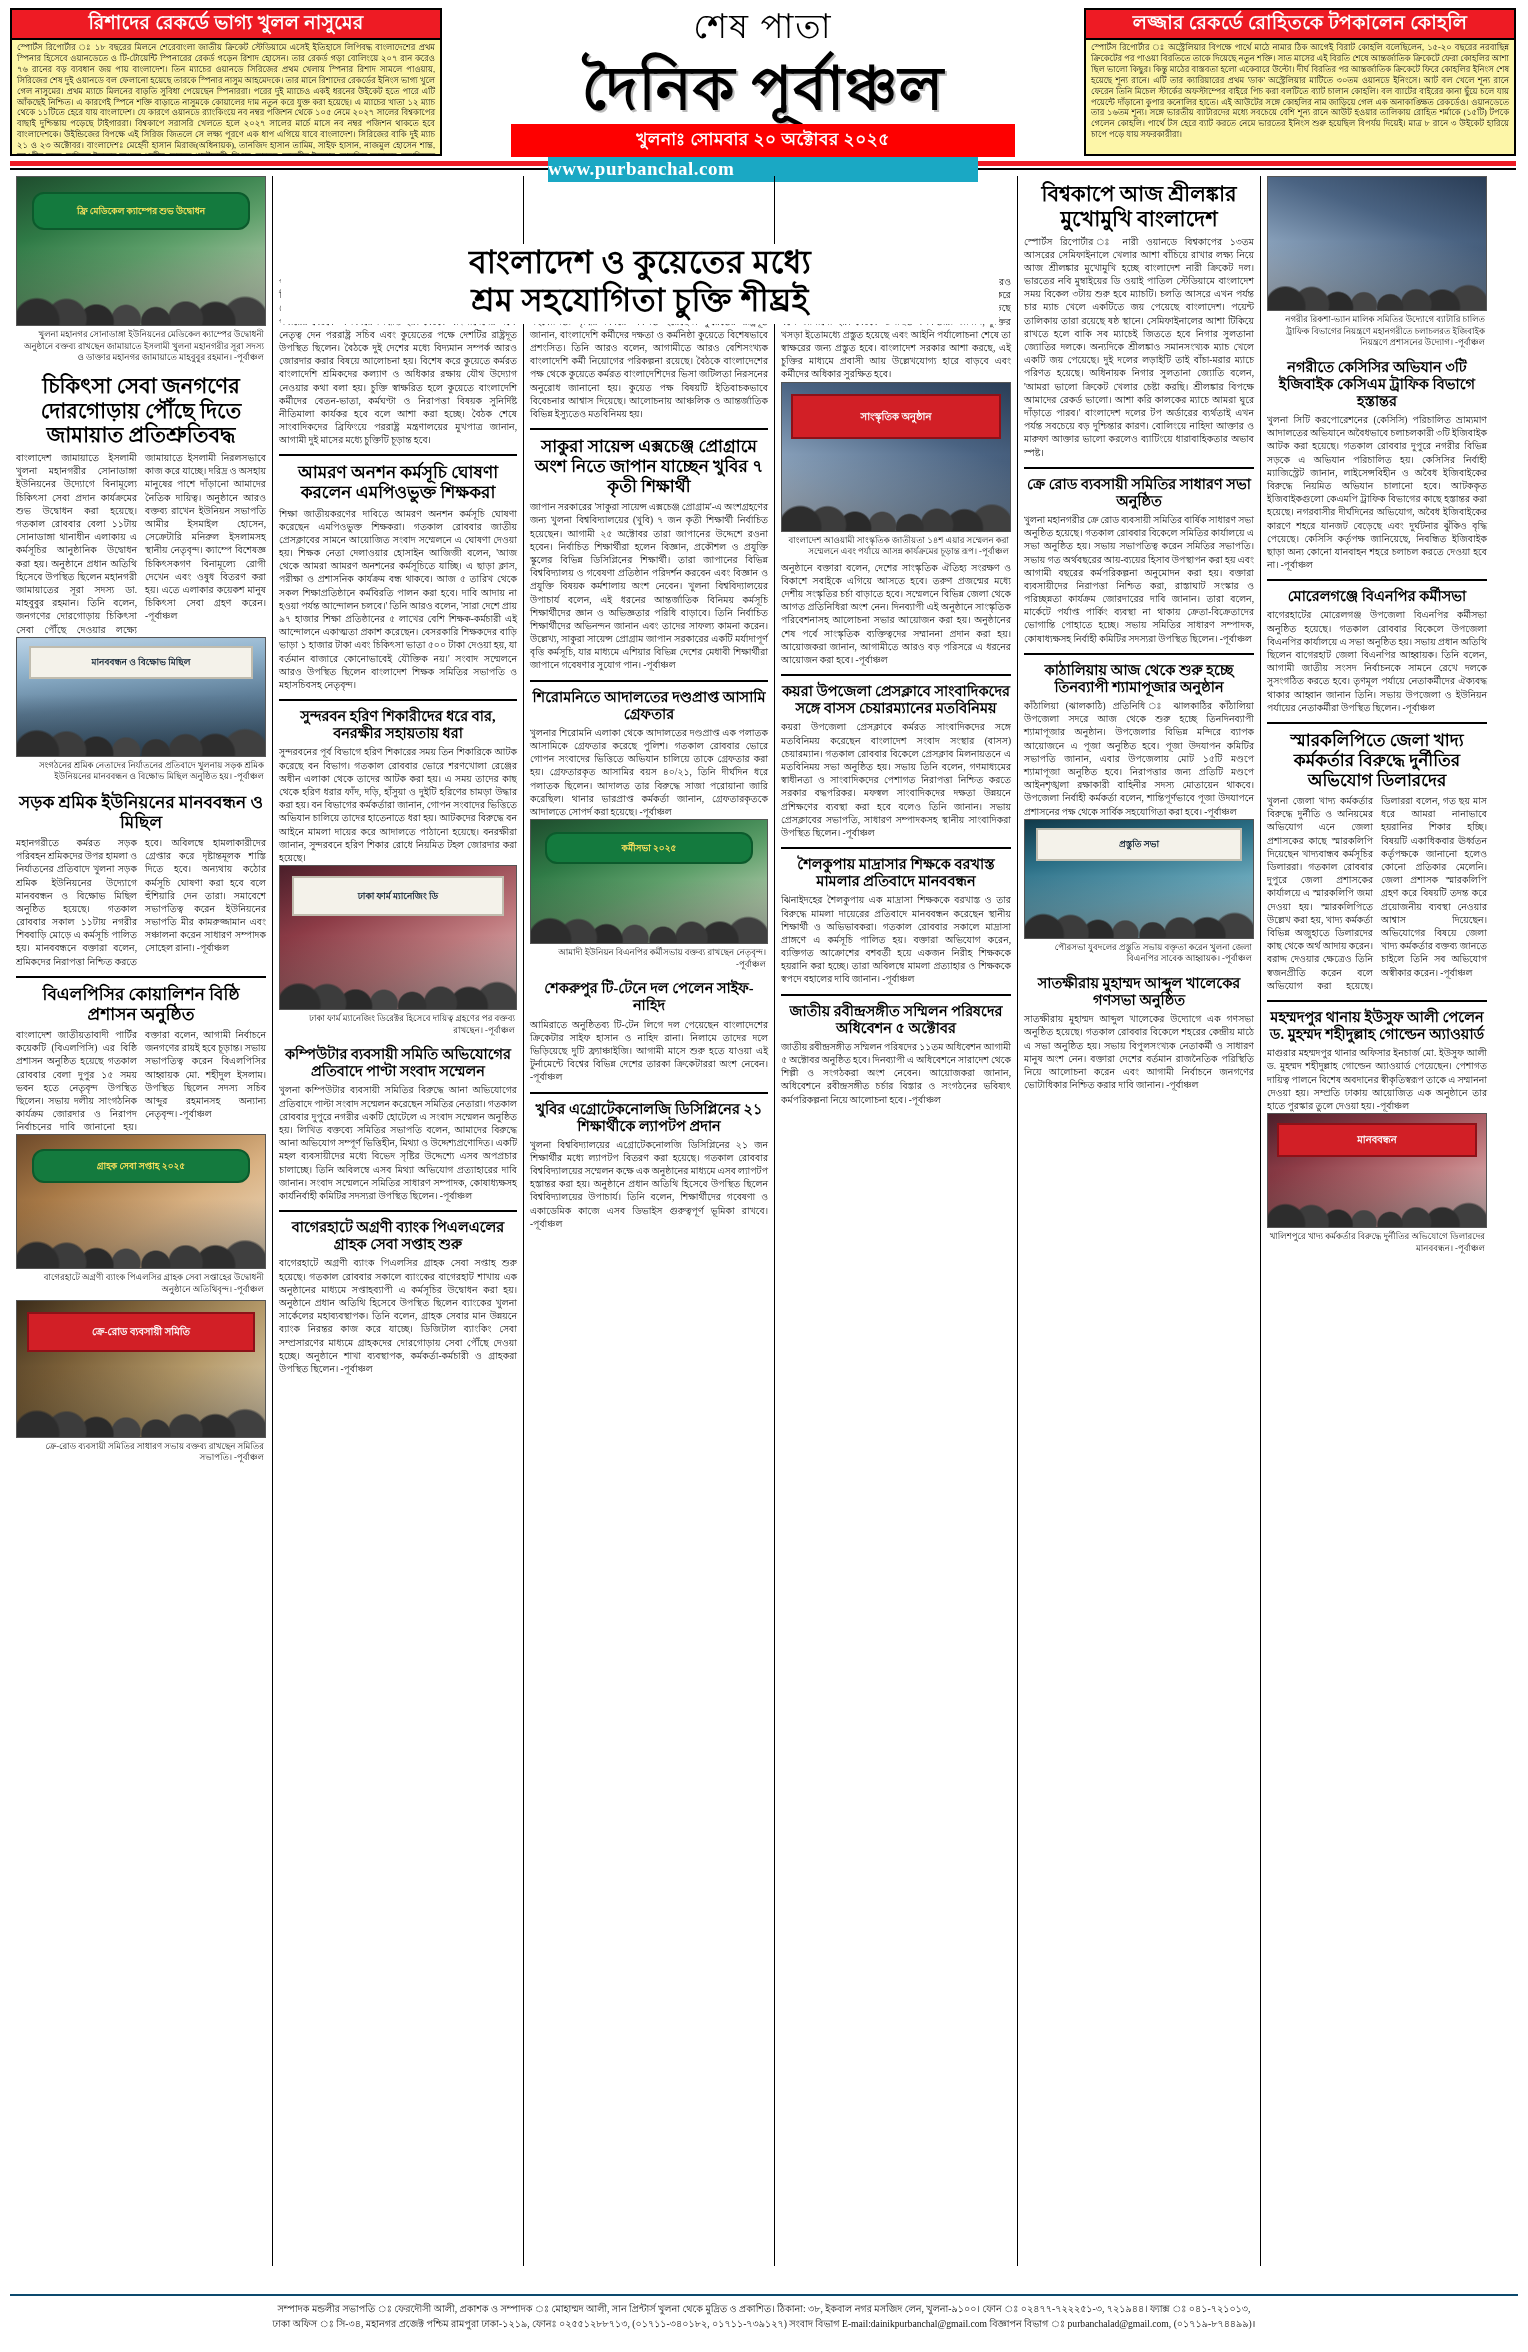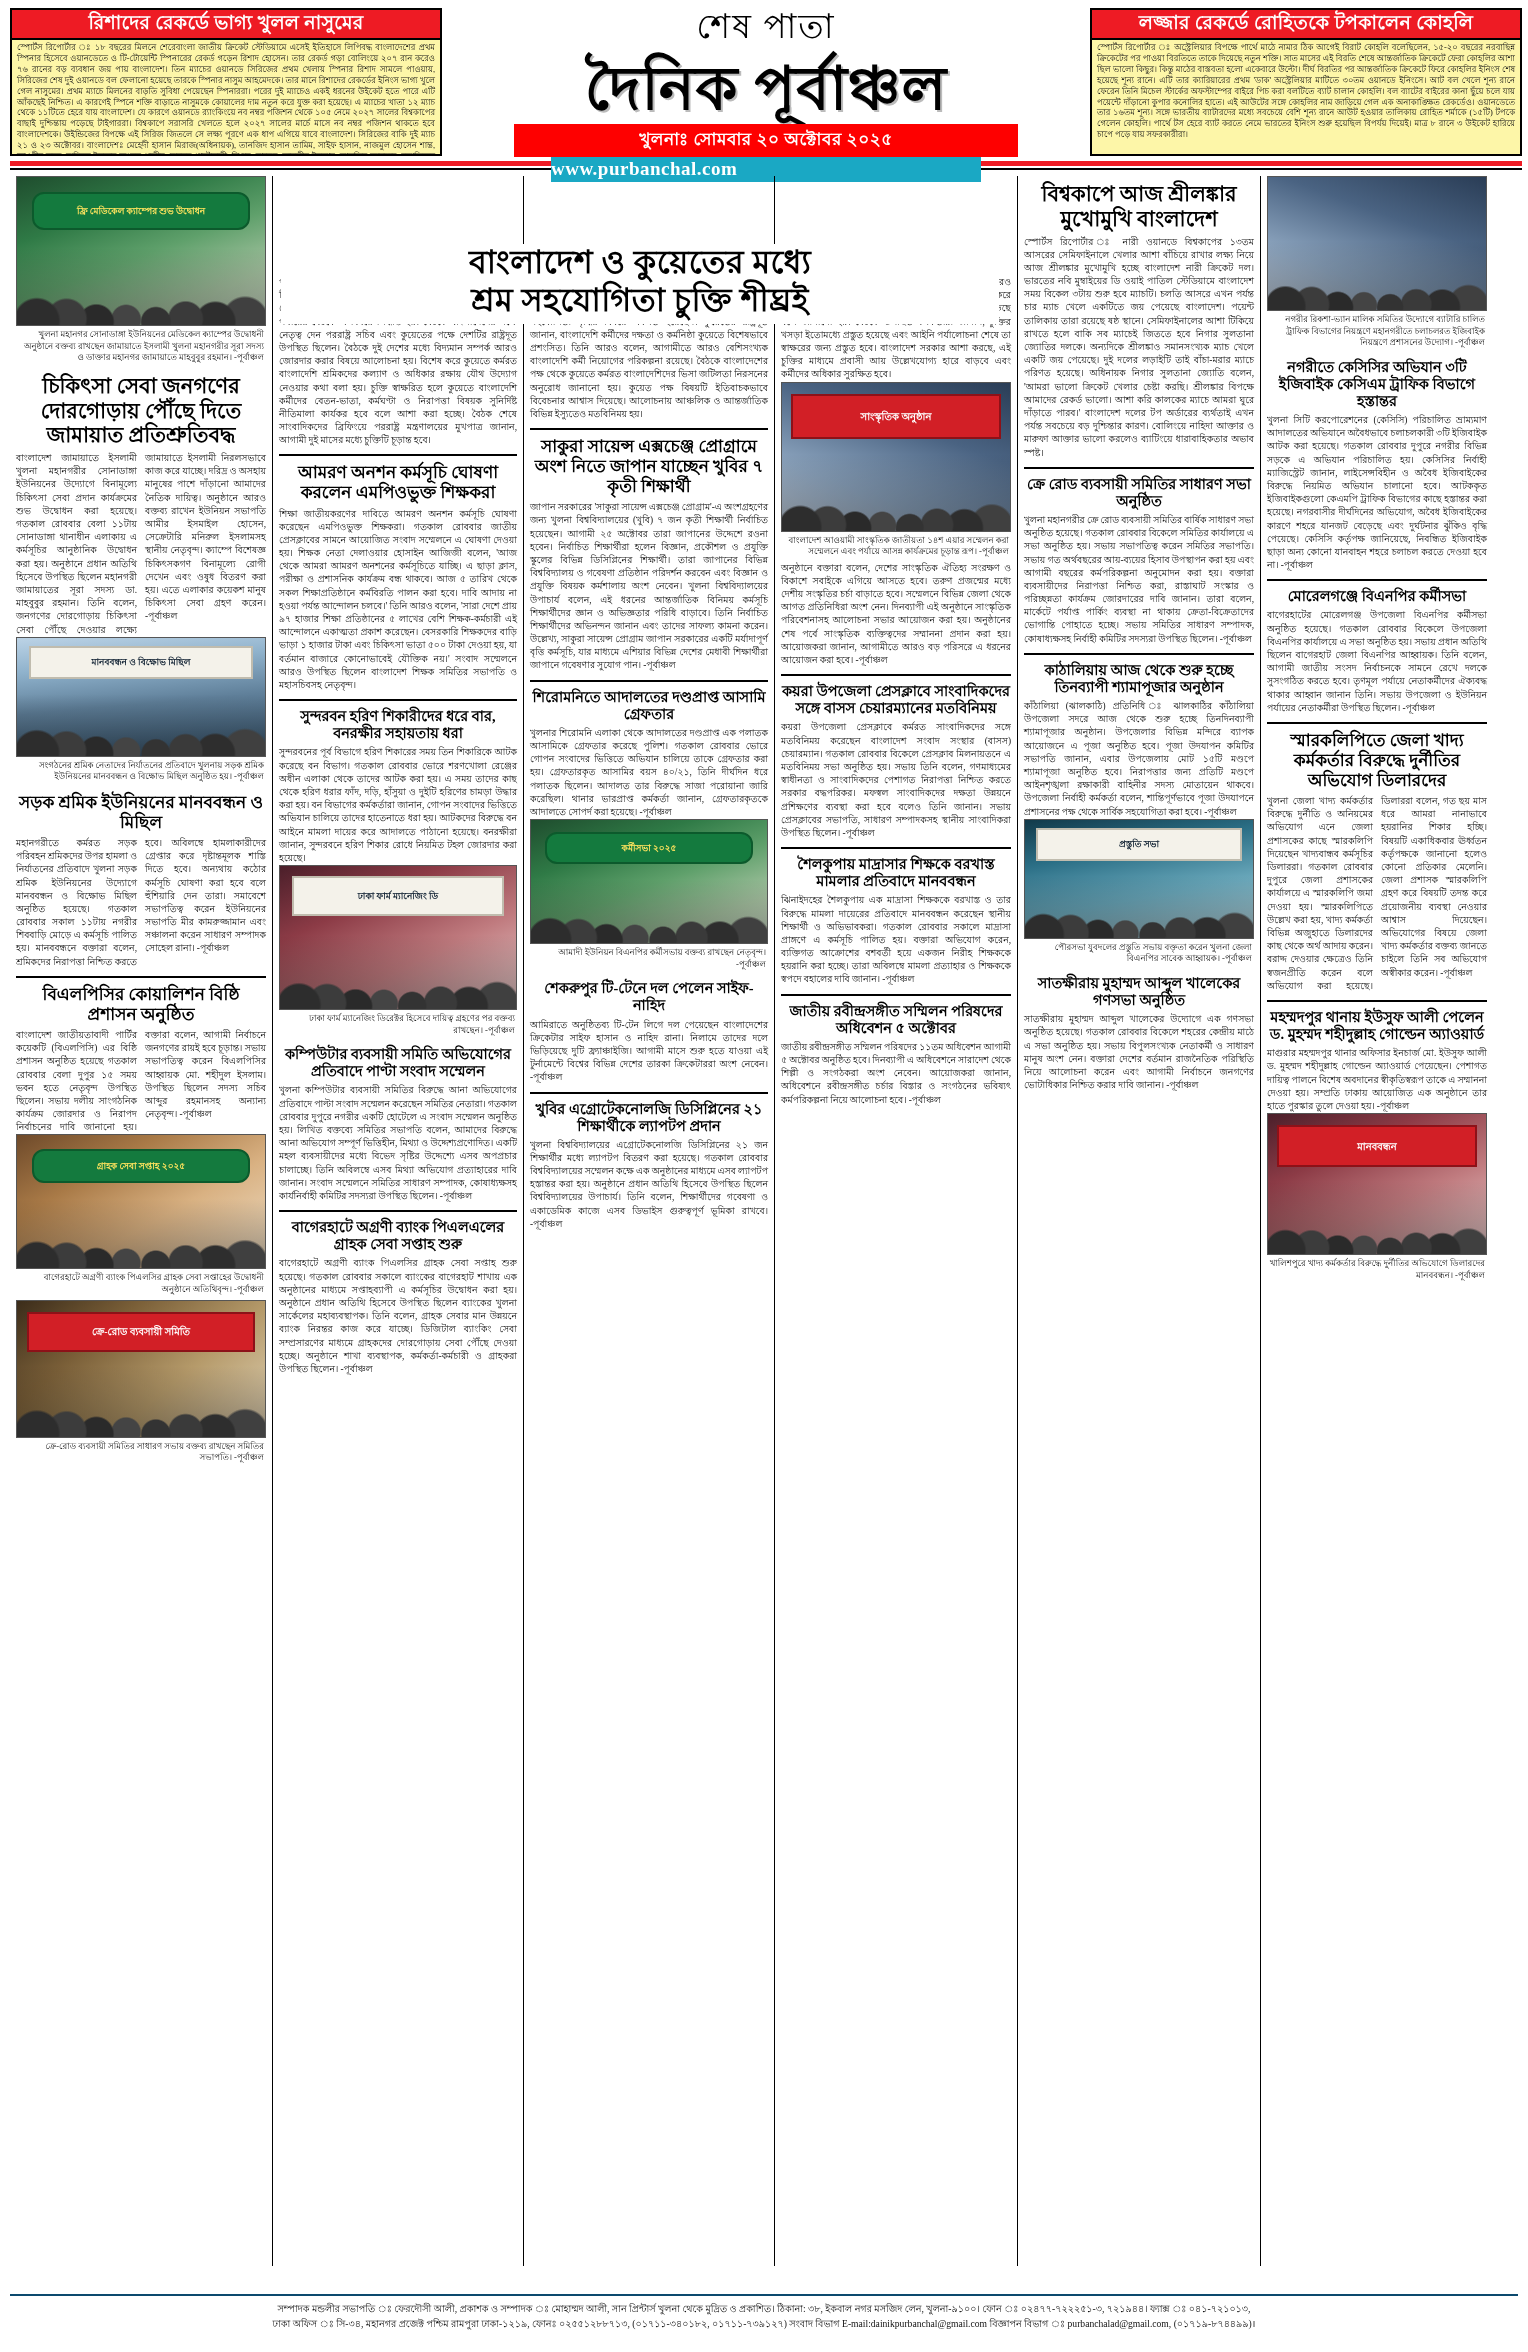--- a/index.html
+++ b/index.html
@@ -8,21 +8,21 @@
     background: #ffffff;
     font-family: "Liberation Serif", "DejaVu Serif", serif;
   }
   body { padding: 0; }
 
   .page {
     width: 1528px;
     height: 2352px;
     position: relative;
     background: #fff;
-    padding: 8px 6px 0 10px;
+    padding: 8px 12px 0 10px;
   }
 
   
   .masthead {
     display: flex;
     align-items: stretch;
     height: 148px;
     gap: 6px;
   }
   .flank {
@@ -348,21 +348,21 @@
         <div class="body-txt">খুলনা সিটি করপোরেশনের (কেসিসি) পরিচালিত ভ্রাম্যমাণ আদালতের অভিযানে অবৈধভাবে চলাচলকারী ৩টি ইজিবাইক আটক করা হয়েছে। গতকাল রোববার দুপুরে নগরীর বিভিন্ন সড়কে এ অভিযান পরিচালিত হয়। কেসিসির নির্বাহী ম্যাজিস্ট্রেট জানান, লাইসেন্সবিহীন ও অবৈধ ইজিবাইকের বিরুদ্ধে নিয়মিত অভিযান চালানো হবে। আটককৃত ইজিবাইকগুলো কেএমপি ট্রাফিক বিভাগের কাছে হস্তান্তর করা হয়েছে। নগরবাসীর দীর্ঘদিনের অভিযোগ, অবৈধ ইজিবাইকের কারণে শহরে যানজট বেড়েছে এবং দুর্ঘটনার ঝুঁকিও বৃদ্ধি পেয়েছে। কেসিসি কর্তৃপক্ষ জানিয়েছে, নিবন্ধিত ইজিবাইক ছাড়া অন্য কোনো যানবাহন শহরে চলাচল করতে দেওয়া হবে না। -পূর্বাঞ্চল</div>
         <div class="hrule2"></div>
         <div class="hl sm">মোরেলগঞ্জে বিএনপির কর্মীসভা</div>
         <div class="body-txt">বাগেরহাটের মোরেলগঞ্জ উপজেলা বিএনপির কর্মীসভা অনুষ্ঠিত হয়েছে। গতকাল রোববার বিকেলে উপজেলা বিএনপির কার্যালয়ে এ সভা অনুষ্ঠিত হয়। সভায় প্রধান অতিথি ছিলেন বাগেরহাট জেলা বিএনপির আহ্বায়ক। তিনি বলেন, আগামী জাতীয় সংসদ নির্বাচনকে সামনে রেখে দলকে সুসংগঠিত করতে হবে। তৃণমূল পর্যায়ে নেতাকর্মীদের ঐক্যবদ্ধ থাকার আহ্বান জানান তিনি। সভায় উপজেলা ও ইউনিয়ন পর্যায়ের নেতাকর্মীরা উপস্থিত ছিলেন। -পূর্বাঞ্চল</div>
         <div class="hrule2"></div>
         <div class="hl md">স্মারকলিপিতে জেলা খাদ্য কর্মকর্তার বিরুদ্ধে দুর্নীতির অভিযোগ ডিলারদের</div>
         <div class="body-txt two">খুলনা জেলা খাদ্য কর্মকর্তার বিরুদ্ধে দুর্নীতি ও অনিয়মের অভিযোগ এনে জেলা প্রশাসকের কাছে স্মারকলিপি দিয়েছেন খাদ্যবান্ধব কর্মসূচির ডিলাররা। গতকাল রোববার দুপুরে জেলা প্রশাসকের কার্যালয়ে এ স্মারকলিপি জমা দেওয়া হয়। স্মারকলিপিতে উল্লেখ করা হয়, খাদ্য কর্মকর্তা বিভিন্ন অজুহাতে ডিলারদের কাছ থেকে অর্থ আদায় করেন। বরাদ্দ দেওয়ার ক্ষেত্রেও তিনি স্বজনপ্রীতি করেন বলে অভিযোগ করা হয়েছে। ডিলাররা বলেন, গত ছয় মাস ধরে আমরা নানাভাবে হয়রানির শিকার হচ্ছি। বিষয়টি একাধিকবার ঊর্ধ্বতন কর্তৃপক্ষকে জানানো হলেও কোনো প্রতিকার মেলেনি। জেলা প্রশাসক স্মারকলিপি গ্রহণ করে বিষয়টি তদন্ত করে প্রয়োজনীয় ব্যবস্থা নেওয়ার আশ্বাস দিয়েছেন। অভিযোগের বিষয়ে জেলা খাদ্য কর্মকর্তার বক্তব্য জানতে চাইলে তিনি সব অভিযোগ অস্বীকার করেন। -পূর্বাঞ্চল</div>
         <div class="hrule2"></div>
         <div class="hl sm">মহম্মদপুর থানায় ইউসুফ আলী পেলেন ড. মুহম্মদ শহীদুল্লাহ গোল্ডেন অ্যাওয়ার্ড</div>
         <div class="body-txt">মাগুরার মহম্মদপুর থানার অফিসার ইনচার্জ মো. ইউসুফ আলী ড. মুহম্মদ শহীদুল্লাহ গোল্ডেন অ্যাওয়ার্ড পেয়েছেন। পেশাগত দায়িত্ব পালনে বিশেষ অবদানের স্বীকৃতিস্বরূপ তাকে এ সম্মাননা দেওয়া হয়। সম্প্রতি ঢাকায় আয়োজিত এক অনুষ্ঠানে তার হাতে পুরস্কার তুলে দেওয়া হয়। -পূর্বাঞ্চল</div>
-        <div class="photo ph-crowd ph-g" style="height: 142px;">
+        <div class="photo ph-crowd ph-g" style="height: 115px;">
           <div class="banner-red">মানববন্ধন</div>
         </div>
         <div class="caption">খালিশপুরে খাদ্য কর্মকর্তার বিরুদ্ধে দুর্নীতির অভিযোগে ডিলারদের মানববন্ধন। -পূর্বাঞ্চল</div>
       </div>
   </div>
 
   <div class="footer">
     <div>সম্পাদক মন্ডলীর সভাপতি ঃ ফেরদৌসী আলী, প্রকাশক ও সম্পাদক ঃ মোহাম্মদ আলী, সান প্রিন্টার্স খুলনা থেকে মুদ্রিত ও প্রকাশিত। ঠিকানা: ৩৮, ইকবাল নগর মসজিদ লেন, খুলনা-৯১০০। ফোন ঃ ০২৪৭৭-৭২২২৫১-৩, ৭২১৯৪৪। ফ্যাক্স ঃ ০৪১-৭২১০১৩,</div>
     <div>ঢাকা অফিস ঃ সি-৩৪, মহানগর প্রজেক্ট পশ্চিম রামপুরা ঢাকা-১২১৯, ফোনঃ ০২৫৫১২৮৮৭১৩, (০১৭১১-৩৪০১৮২, ০১৭১১-৭৩৯১২৭) সংবাদ বিভাগ E-mail:dainikpurbanchal@gmail.com বিজ্ঞাপন বিভাগ ঃ purbanchalad@gmail.com, (০১৭১৯-৮৭৪৪৯৯)।</div>
   </div>

